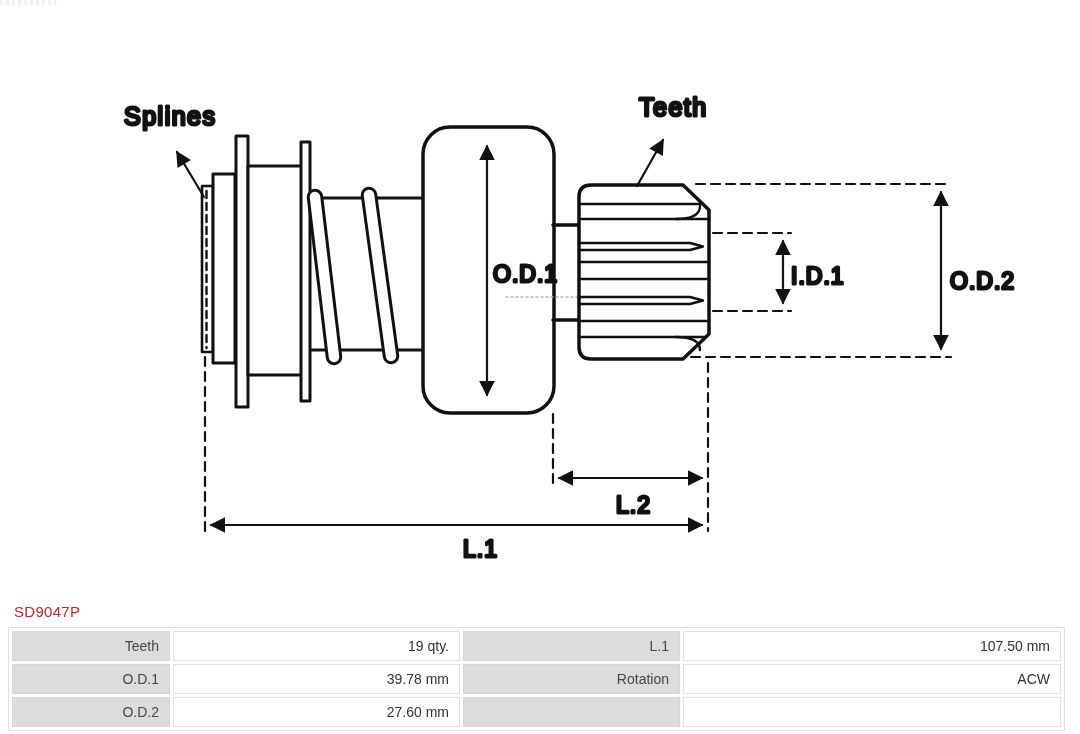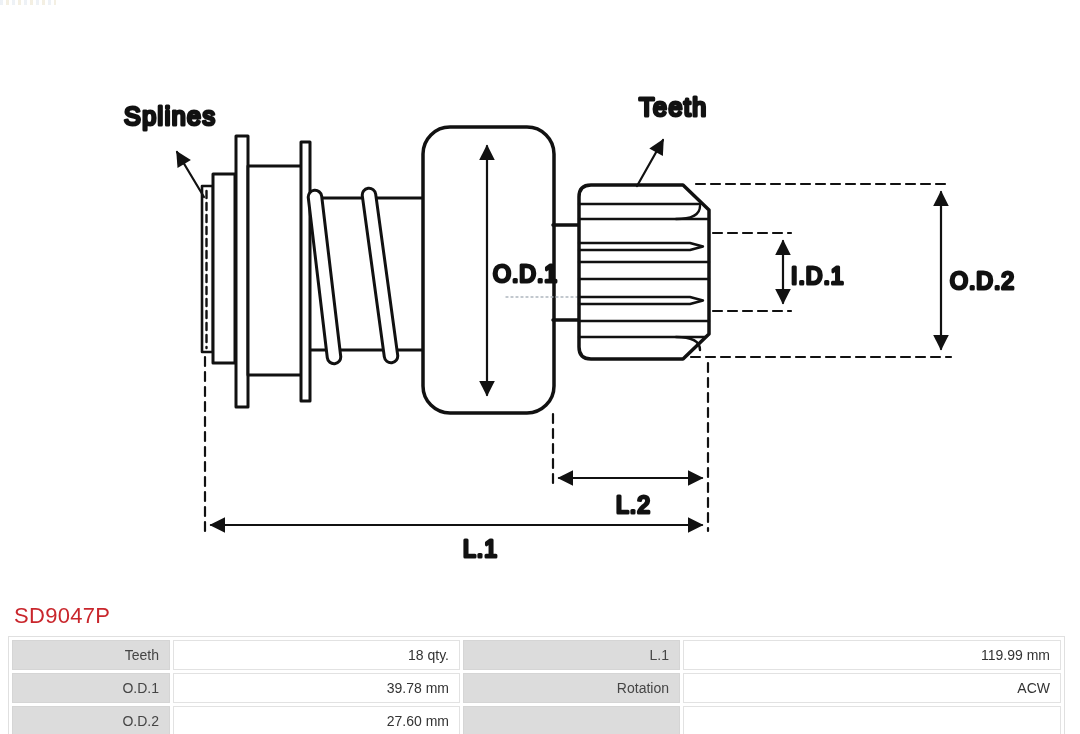--- a/index.html
+++ b/index.html
@@ -3,21 +3,21 @@
 <meta charset="utf-8">
 <style>
   html,body{margin:0;padding:0;background:#fff;width:1080px;height:734px;overflow:hidden;
     font-family:"Liberation Sans",sans-serif;}
   .page{position:relative;width:880px;height:734px;background:#fff;}
   .corner-artifact{position:absolute;top:0;left:0;width:56px;height:5px;opacity:.75;
     background:repeating-linear-gradient(90deg,#e8edf3 0 3px,#ffffff 3px 6px,#f0ead9 6px 9px,#ffffff 9px 12px);}
   svg text{font-family:"Liberation Sans",sans-serif;fill:#222;}
   .part-label{font-size:25px;letter-spacing:1.5px;}
   .dim-label{font-size:23px;letter-spacing:1px;}
-  .product-code{margin:4px 0 7px 14px;font-size:22px;color:#c9262c;letter-spacing:.3px;}
+  .product-code{margin:4px 0 7px 14px;font-size:15px;color:#c9262c;letter-spacing:.3px;}
   table.spec{border-collapse:separate;border-spacing:3px;border:1px solid #e0e0e0;
     margin-left:8px;width:1057px;table-layout:fixed;}
   table.spec td{height:26px;font-size:14px;padding:1px 10px;text-align:right;overflow:hidden;white-space:nowrap;}
   td.lbl{background:#dcdcdc;border:1px solid #d5d5d5;color:#454545;}
   td.val{background:#ffffff;border:1px solid #e2e2e2;color:#333333;}
 </style>
 </head>
 <body>
 
 <div class="page">
@@ -127,23 +127,23 @@
   <table class="spec">
     <colgroup>
         <col style="width:158px">
         <col style="width:287px">
         <col style="width:217px">
         <col>
       </colgroup>
     <tbody>
       <tr>
         <td class="lbl">Teeth</td>
-        <td class="val">18 qty.</td>
+        <td class="val">19 qty.</td>
         <td class="lbl">L.1</td>
-        <td class="val">119.99 mm</td>
+        <td class="val">107.50 mm</td>
       </tr>
       <tr>
         <td class="lbl">O.D.1</td>
         <td class="val">39.78 mm</td>
         <td class="lbl">Rotation</td>
         <td class="val">ACW</td>
       </tr>
       <tr>
         <td class="lbl">O.D.2</td>
         <td class="val">27.60 mm</td>

